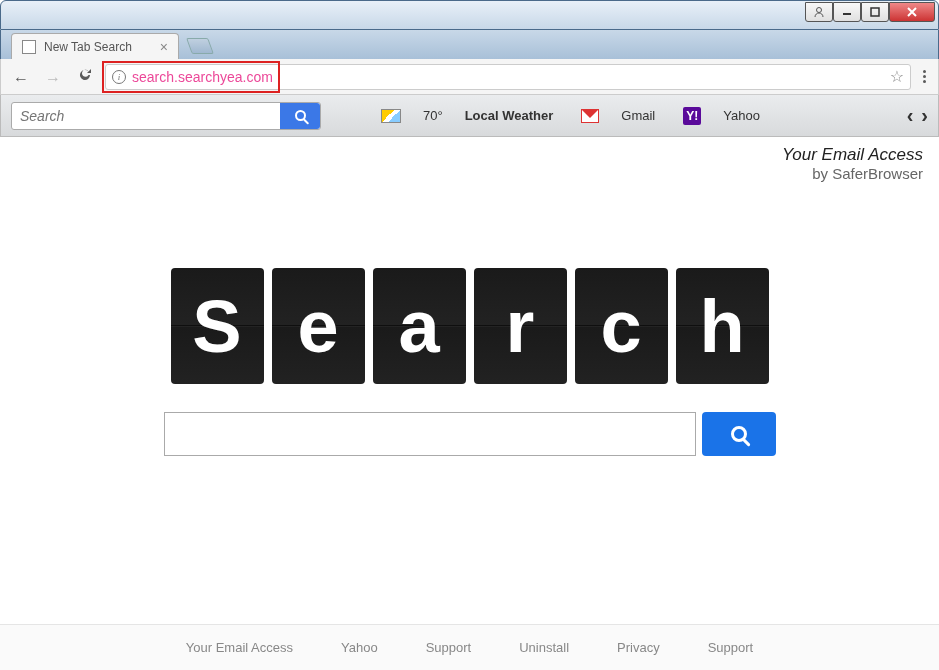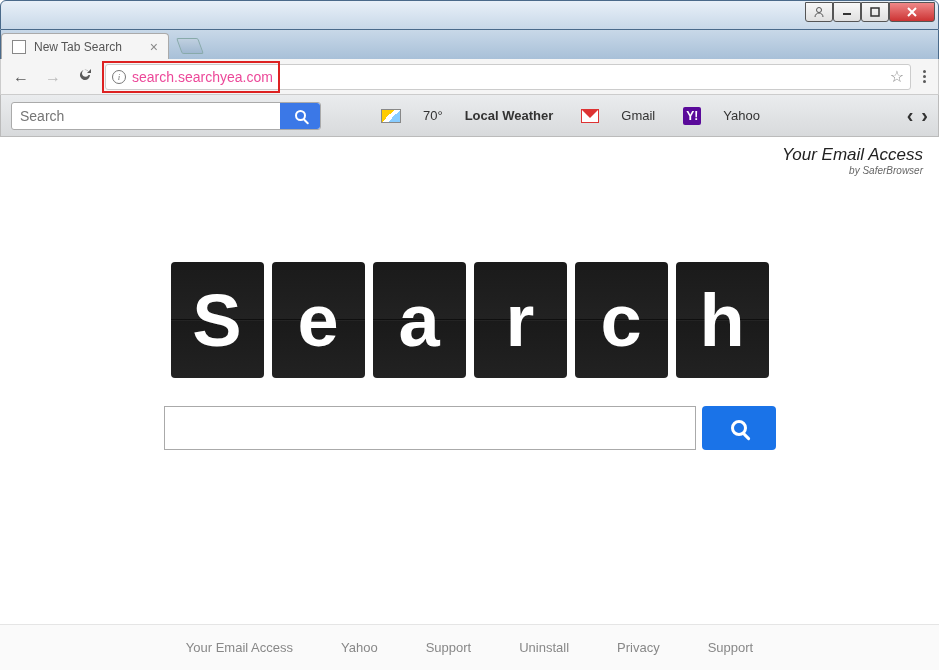--- a/index.html
+++ b/index.html
@@ -8,57 +8,57 @@
     
     .titlebar { height: 30px; background: linear-gradient(to bottom, #e8f0f8, #c8d8e8); border: 1px solid #4a6a8a; border-radius: 6px 6px 0 0; display: flex; justify-content: flex-end; align-items: flex-start; padding: 0; }
     .win-buttons { display: flex; gap: 0; margin-right: 3px; margin-top: 1px; }
     .win-btn { width: 28px; height: 20px; border: 1px solid #555; display: flex; align-items: center; justify-content: center; font-size: 12px; cursor: pointer; border-radius: 0 0 3px 3px; }
     .win-user { background: linear-gradient(to bottom, #f8f8f8, #e0e0e0); }
     .win-min { background: linear-gradient(to bottom, #f8f8f8, #e0e0e0); }
     .win-max { background: linear-gradient(to bottom, #f8f8f8, #e0e0e0); }
     .win-close { background: linear-gradient(to bottom, #e88, #c33); color: #fff; width: 46px; }
     
     
-    .tabstrip { height: 29px; background: linear-gradient(to bottom, #c8d8e8, #a8c0d8); display: flex; align-items: flex-end; border-left: 1px solid #4a6a8a; border-right: 1px solid #4a6a8a; }
+    .tabstrip { height: 29px; background: linear-gradient(to bottom, #c8d8e8, #a8c0d8); display: flex; align-items: flex-end; padding-left: 10px; border-left: 1px solid #4a6a8a; border-right: 1px solid #4a6a8a; }
     .tab { display: flex; align-items: center; background: #f5f5f5; border: 1px solid #aaa; border-bottom: none; border-radius: 4px 4px 0 0; padding: 5px 10px; font-size: 12px; color: #555; gap: 8px; height: 26px; transform: perspective(100px) rotateX(0deg); }
     .tab-icon { width: 14px; height: 14px; border: 1px solid #888; background: #fff; }
     .tab-close { color: #888; font-size: 14px; cursor: pointer; margin-left: 20px; }
     .new-tab { width: 22px; height: 16px; background: linear-gradient(to bottom, #c0d0e0, #a0b8d0); border: 1px solid #8aa; margin-left: 10px; margin-bottom: 5px; transform: skewX(20deg); border-radius: 2px; }
     
     
     .toolbar { height: 36px; background: #f5f5f5; border: 1px solid #ccc; border-top: none; display: flex; align-items: center; padding: 0 8px; gap: 8px; }
     .nav-btn { color: #5a5a5a; cursor: pointer; padding: 4px; font-size: 16px; }
     .nav-btn.disabled { color: #bbb; }
     .addressbar { flex: 1; height: 26px; border: 1px solid #ccc; border-radius: 3px; display: flex; align-items: center; padding: 0 6px; background: #fff; position: relative; }
     .addr-highlight { position: absolute; left: -4px; top: -4px; width: 178px; height: 32px; border: 2px solid #d22; pointer-events: none; }
     .info-icon { width: 14px; height: 14px; border-radius: 50%; border: 1px solid #777; display: flex; align-items: center; justify-content: center; font-size: 9px; color: #777; margin-right: 6px; font-family: serif; font-style: italic; }
     .addr-text { color: #ec4899; font-size: 14px; }
     .star-icon { margin-left: auto; color: #888; }
     .menu-dots { display: flex; flex-direction: column; gap: 2px; padding: 4px; cursor: pointer; }
     .menu-dots span { width: 3px; height: 3px; background: #5a5a5a; border-radius: 50%; }
     
     
     .extbar { height: 42px; background: linear-gradient(to bottom, #eaecee, #d8dadc); border: 1px solid #bbb; border-top: none; display: flex; align-items: center; padding: 0 10px; gap: 20px; }
     .ext-search { width: 310px; height: 28px; border: 1px solid #aaa; border-radius: 3px; display: flex; background: #fff; }
-    .ext-search input { flex: 1; border: none; padding: 4px 8px; font-size: 14px; color: #888; outline: none; background: transparent; }
+    .ext-search input { flex: 1; border: none; padding: 4px 8px; font-size: 14px; color: #888; outline: none; background: transparent; font-style: italic; }
     .ext-search-btn { width: 40px; background: #3b78e7; border-radius: 0 3px 3px 0; display: flex; align-items: center; justify-content: center; cursor: pointer; }
     .ext-links { display: flex; gap: 28px; align-items: center; margin-left: 40px; }
     .ext-link { display: flex; align-items: center; gap: 22px; font-size: 13px; color: #333; cursor: pointer; }
     .ext-link b { font-weight: bold; }
     .weather-icon { width: 20px; height: 14px; background: linear-gradient(135deg, #fc0 40%, #fff 40%, #fff 60%, #8cf 60%); border: 1px solid #888; }
     .gmail-icon { width: 18px; height: 14px; background: #fff; border: 1px solid #d33; position: relative; }
     .gmail-icon::after { content: ""; position: absolute; top: 0; left: 0; right: 0; height: 0; border-left: 8px solid transparent; border-right: 8px solid transparent; border-top: 8px solid #d33; }
     .yahoo-icon { width: 18px; height: 18px; background: #5a0a9a; color: #fff; font-weight: bold; font-size: 12px; display: flex; align-items: center; justify-content: center; border-radius: 2px; }
     .ext-nav { margin-left: auto; display: flex; gap: 8px; font-size: 20px; font-weight: bold; color: #333; }
     .ext-nav span { cursor: pointer; }
     
     
     .branding { text-align: right; padding: 8px 16px; }
     .brand-title { font-style: italic; font-size: 17px; color: #222; }
-    .brand-sub { font-style: italic; font-size: 10px; color: #666; }
+    .brand-sub { font-size: 15px; color: #666; }
     
     
     .main { display: flex; flex-direction: column; align-items: center; margin-top: 78px; }
     .flip-title { display: flex; gap: 8px; }
     .flip { width: 93px; height: 116px; background: linear-gradient(to bottom, #1a1a1a 0%, #222 49%, #000 50%, #1a1a1a 51%, #222 100%); color: #fff; font-size: 74px; font-weight: bold; display: flex; align-items: center; justify-content: center; border-radius: 4px; font-family: Arial, sans-serif; position: relative; }
     .flip::after { content: ""; position: absolute; top: 50%; left: 0; right: 0; height: 1px; background: rgba(255,255,255,0.1); }
     .main-search { display: flex; margin-top: 28px; width: 612px; }
     .main-search input { flex: 1; height: 44px; border: 1px solid #aaa; padding: 0 10px; font-size: 18px; outline: none; }
     .main-search-btn { width: 74px; height: 44px; background: #1a73e8; border: none; border-radius: 4px; margin-left: 6px; display: flex; align-items: center; justify-content: center; cursor: pointer; }
     .mag { display: inline-block; width: 16px; height: 16px; border: 3px solid #fff; border-radius: 50%; position: relative; }

